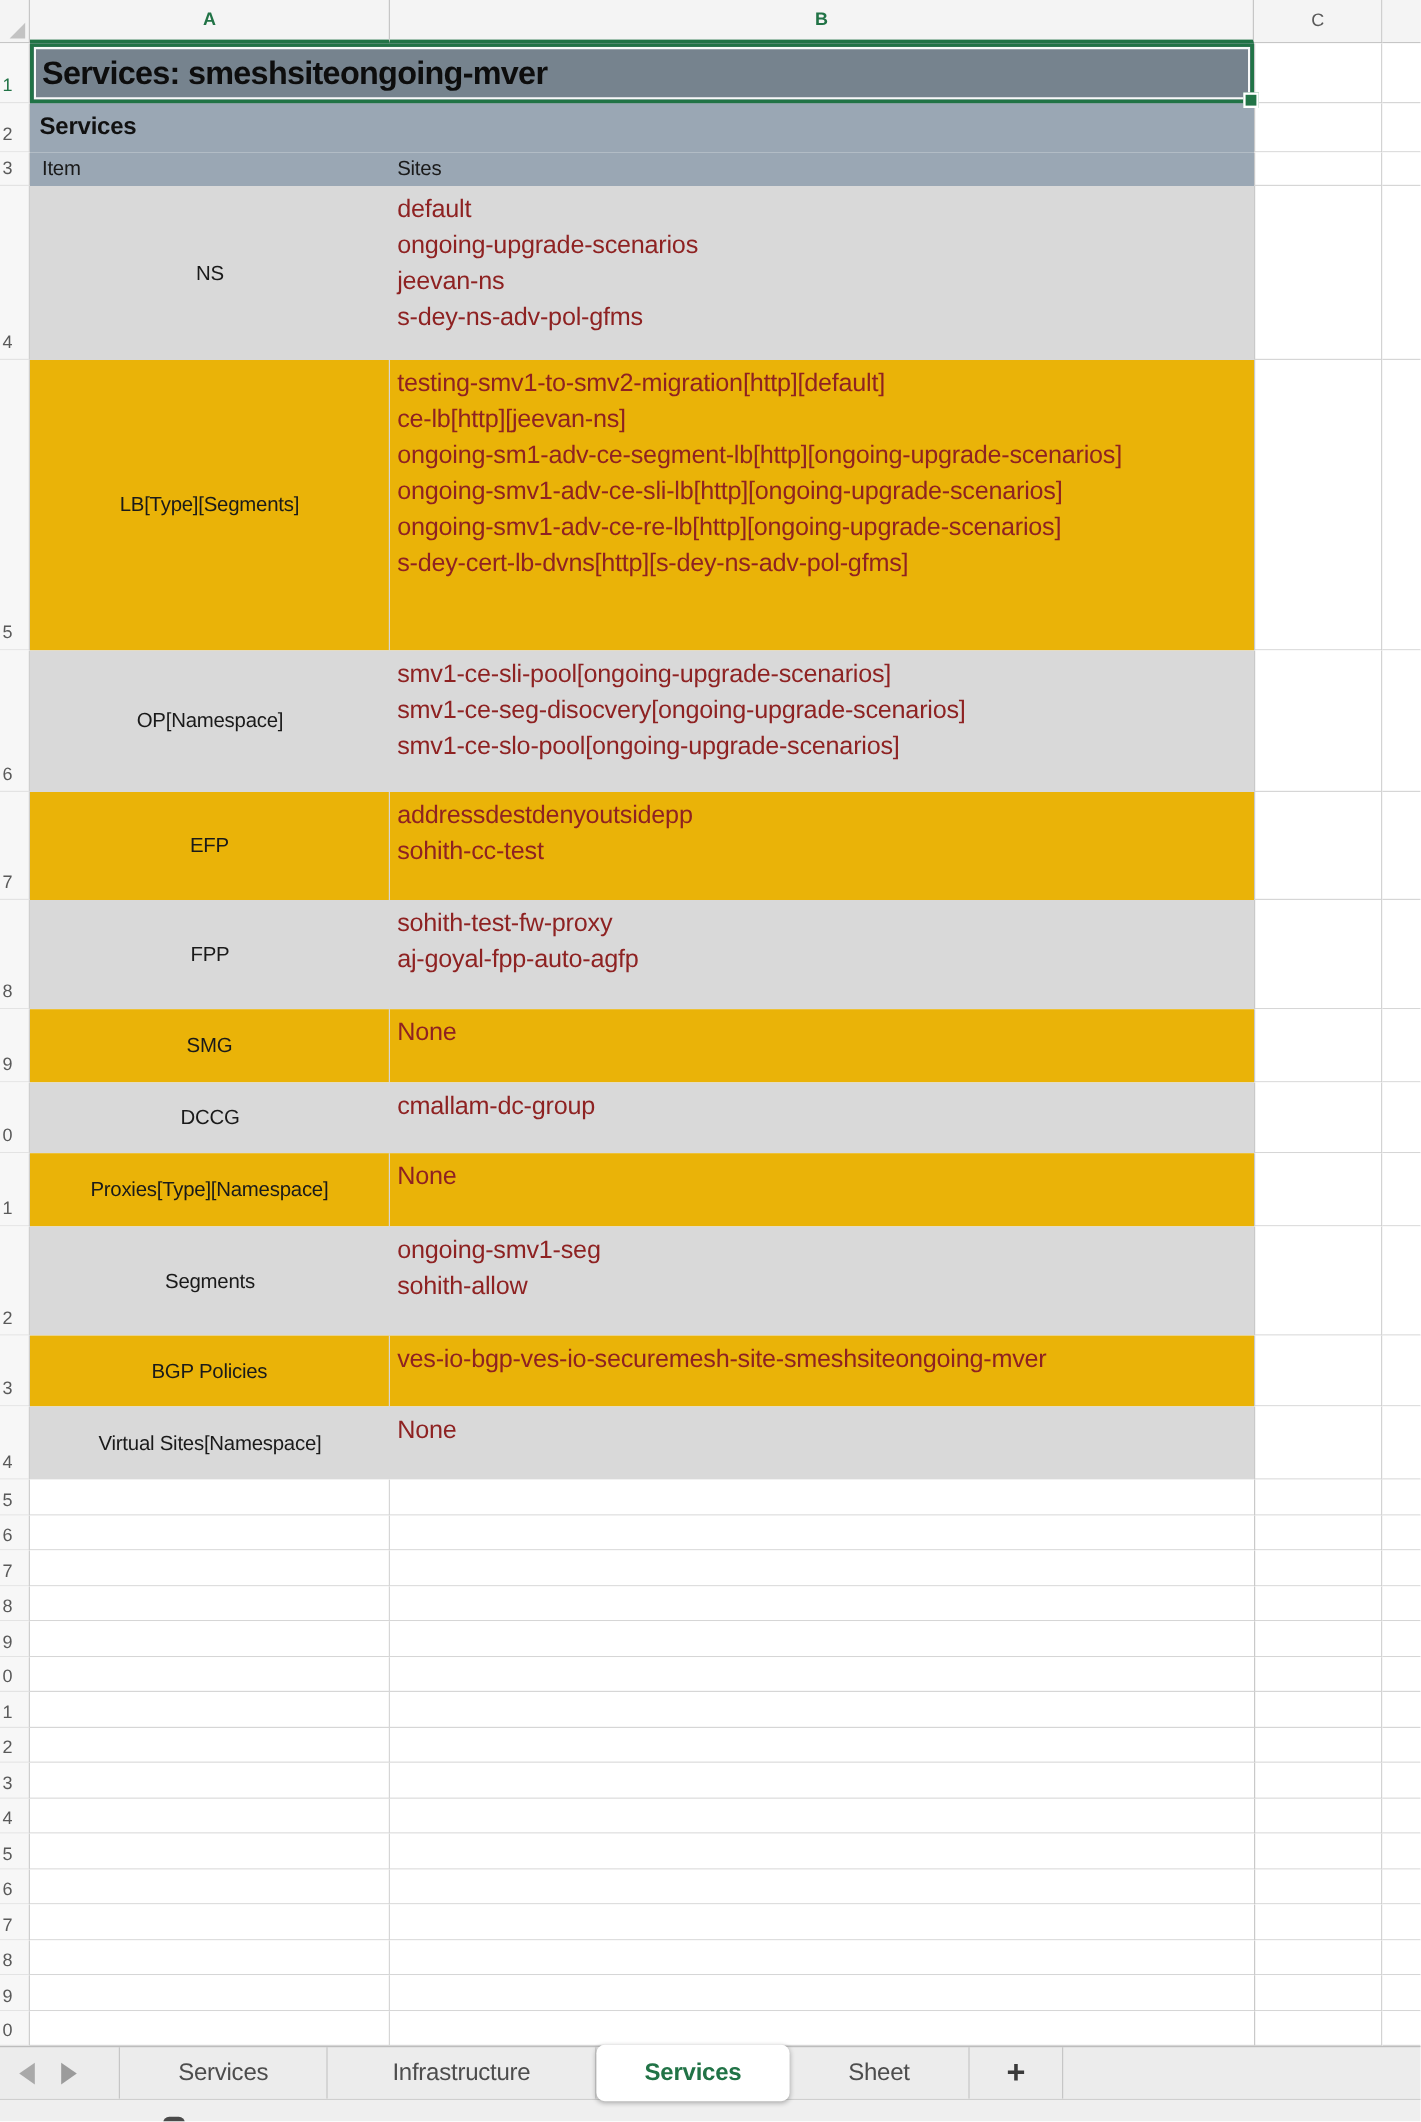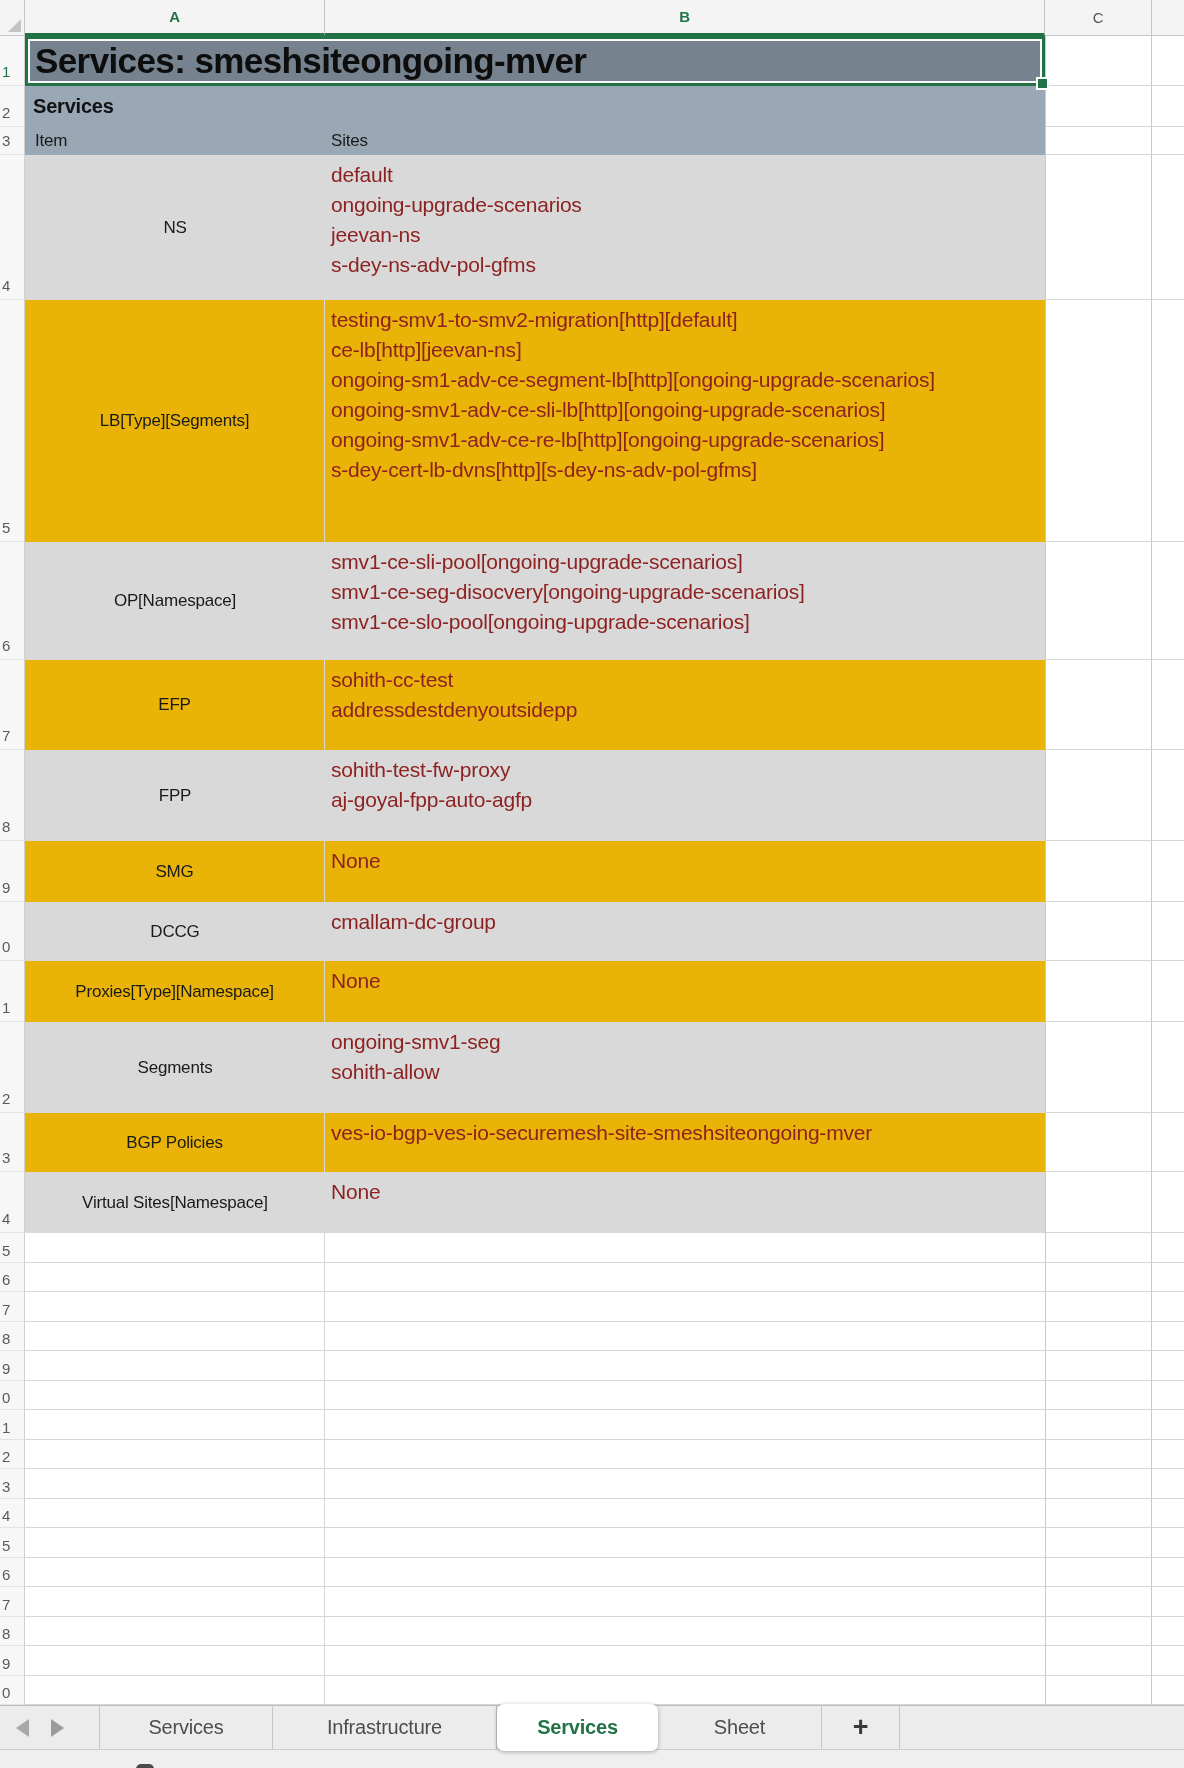--- a/index.html
+++ b/index.html
@@ -33,21 +33,21 @@
   .cC{width:107px;flex:0 0 107px;box-sizing:border-box;border-left:1px solid #c9c9c9;border-right:1px solid #c9c9c9;border-bottom:1px solid #d6d6d6;background:#fff;}
   .cD{flex:1;box-sizing:border-box;border-bottom:1px solid #d6d6d6;background:#fff;}
   .shade{background:var(--shade);}
   .white{background:#eab308;}
   .white.cA{border-right:1px solid #d6d6d6;}
   
   .row.r1{height:50px;position:relative;}
   .title-cell{width:1020px;flex:0 0 1020px;box-sizing:border-box;background:var(--slate);
     border:3px solid var(--green);box-shadow:inset 0 0 0 2px rgba(255,255,255,.95);
     display:flex;align-items:center;position:relative;}
-  .title-cell .ttl{font-size:35px;font-weight:bold;color:#0d0d0d;letter-spacing:-0.6px;padding-left:7px;
+  .title-cell .ttl{font-size:27px;font-weight:bold;color:#0d0d0d;letter-spacing:-0.6px;padding-left:7px;
     white-space:nowrap;}
   .fill-handle{position:absolute;right:-7px;bottom:-7px;width:9px;height:9px;background:var(--green);
     border:2px solid #fff;z-index:5;}
   
   .row.r2{height:41px;} .row.r3{height:28px;}
   .band{background:var(--band);}
   .section-cell{width:1020px;flex:0 0 1020px;box-sizing:border-box;display:flex;align-items:center;
     font-size:20px;font-weight:bold;color:#111;padding-left:8px;}
   .hdr-item{width:300px;flex:0 0 300px;box-sizing:border-box;display:flex;align-items:center;font-size:17px;color:#1a1a1a;padding-left:10px;}
   .hdr-value{width:720px;flex:0 0 720px;box-sizing:border-box;display:flex;align-items:center;font-size:17px;color:#1a1a1a;padding-left:6px;}
@@ -157,22 +157,22 @@
         </div>
         <div class="cC"></div>
         <div class="cD"></div>
       </div>
       <div class="row data" style="height: 90px; flex: 0 0 90px;">
         <div class="rownum">7</div>
         <div class="cA white">
           <span>EFP</span>
         </div>
         <div class="cB white">
+          <div class="vline">addressdestdenyoutsidepp</div>
           <div class="vline">sohith-cc-test</div>
-          <div class="vline">addressdestdenyoutsidepp</div>
         </div>
         <div class="cC"></div>
         <div class="cD"></div>
       </div>
       <div class="row data" style="height: 91px; flex: 0 0 91px;">
         <div class="rownum">8</div>
         <div class="cA shade">
           <span>FPP</span>
         </div>
         <div class="cB shade">
@@ -365,21 +365,21 @@
 
   <div class="tabbar">
     <div class="navzone">
       <div class="arr left"></div>
       <div class="arr right"></div>
     </div>
     <div style="display:flex;" id="tabs">
         <div class="tab" style="width: 173px;">Services</div>
         <div class="tab" style="width: 224px;">Infrastructure</div>
         <div class="tab active" style="width: 161px;">Services</div>
-        <div class="tab" style="width: 164px;">Sheet</div>
+        <div class="tab" style="width: 150px;">Sheet</div>
       </div>
     <div class="addtab">+</div>
     <div class="tab-rest"></div>
   </div>
 
   <div class="status-strip">
     <div class="strip-mark"></div>
   </div>
 
 </div>

